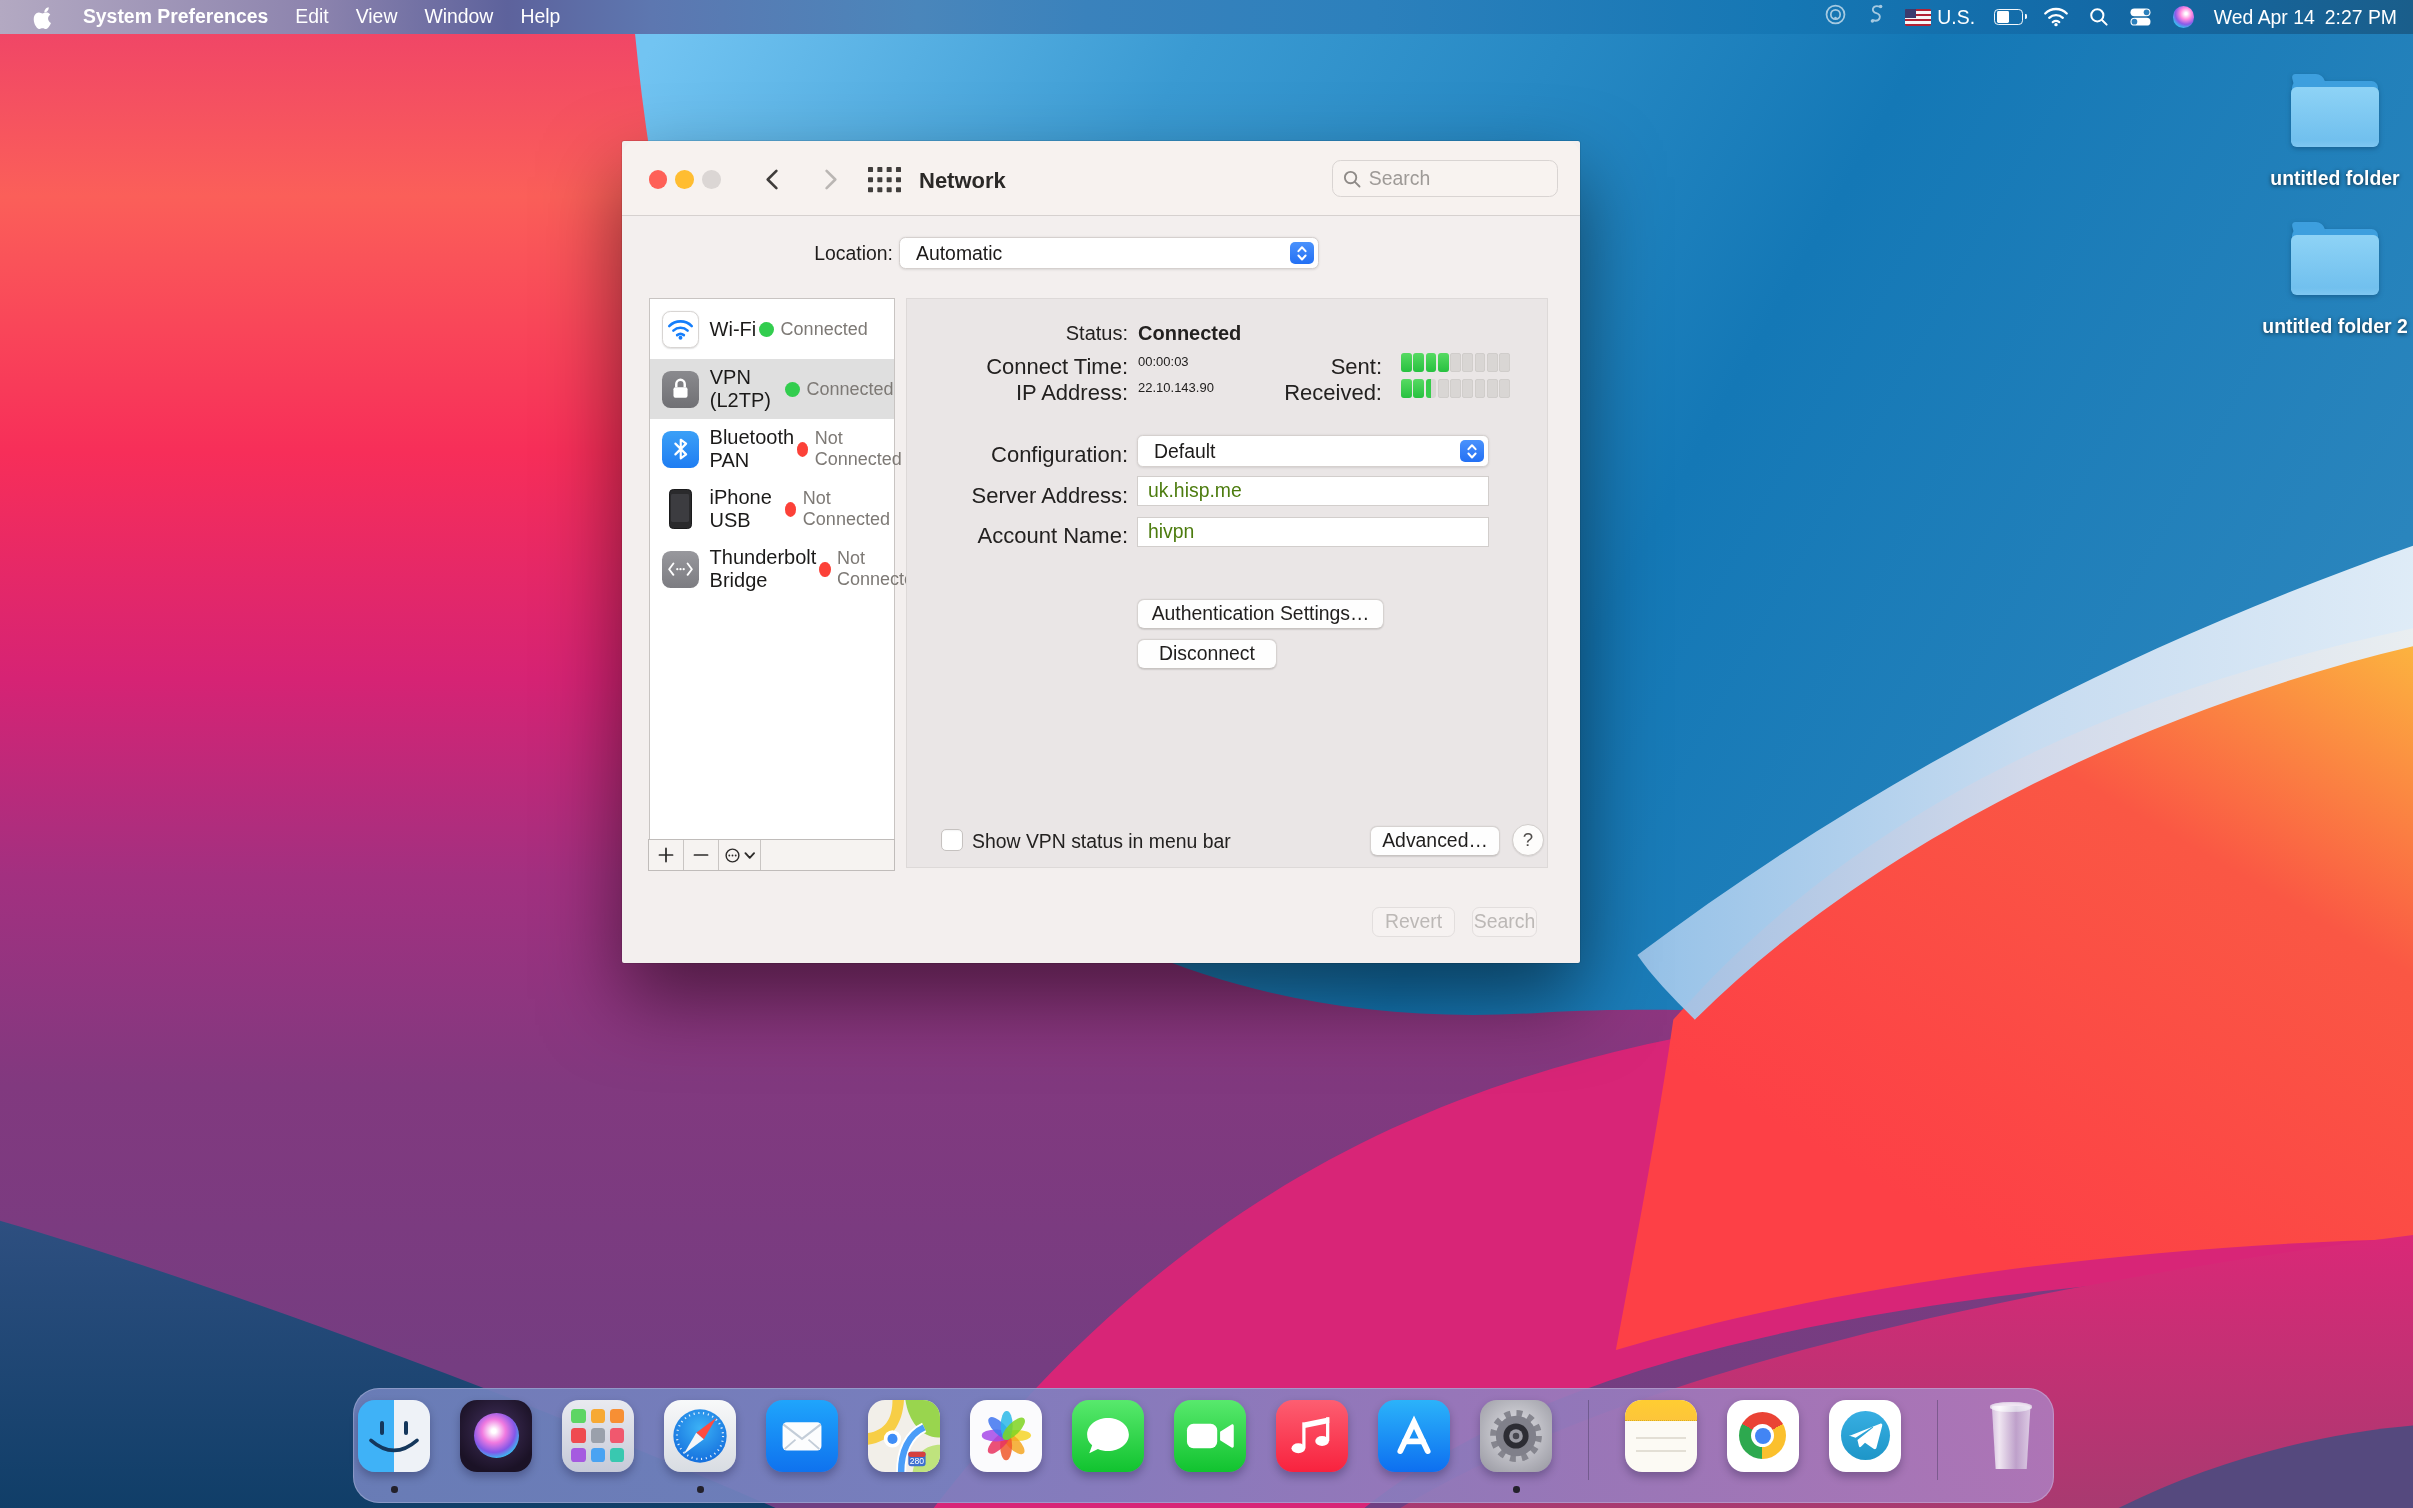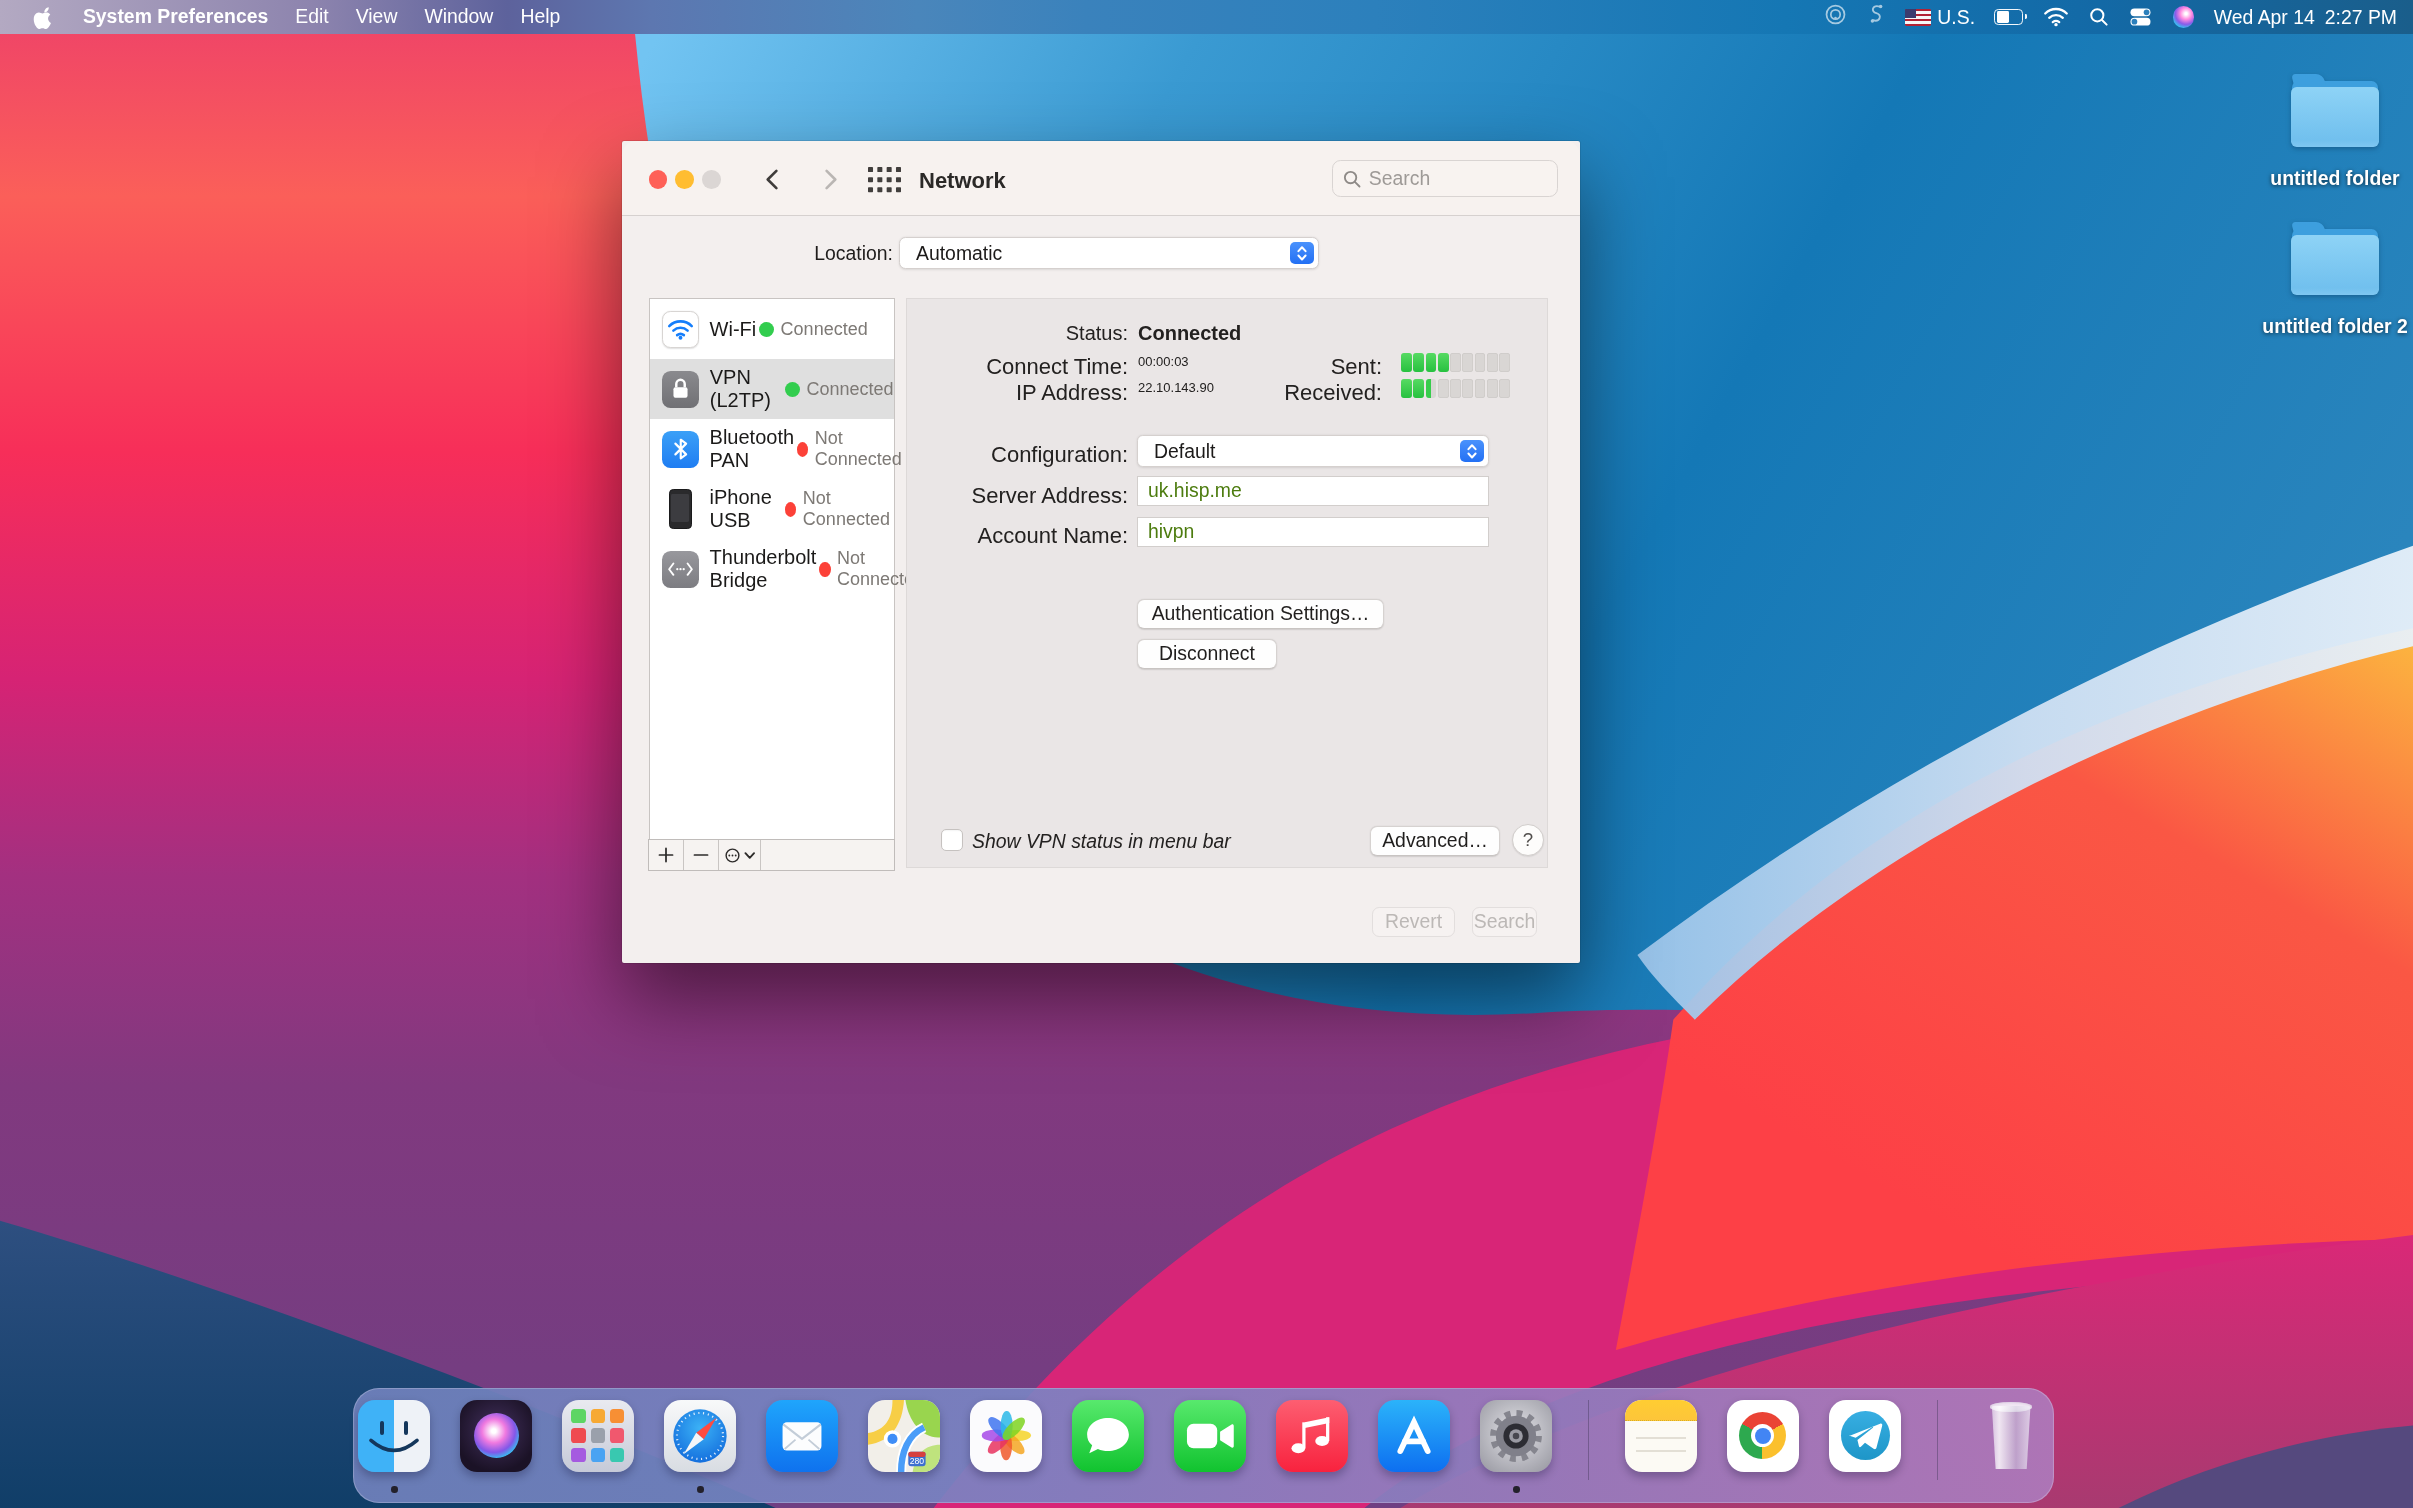--- a/index.html
+++ b/index.html
@@ -474,21 +474,21 @@
       </div>
     <div class="plabel" style="right:419px;top:224px;">Account Name:</div>
     <div class="field" style="left:230px;top:218px;width:352px;height:29.5px;">
         <span>hivpn</span>
       </div>
 
     <div class="btn" style="left:230px;top:300px;width:247px;height:29.5px;">Authentication Settings…</div>
     <div class="btn" style="left:230px;top:340px;width:140px;height:29.5px;">Disconnect</div>
 
     <div class="checkbox" style="left:34px;top:530px;"></div>
-    <div class="cb-label" style="left:65px;top:531px;font-style:italic;">Show VPN status in menu bar</div>
+    <div class="cb-label" style="left:65px;top:531px;">Show VPN status in menu bar</div>
     <div class="btn" style="left:463px;top:527px;width:130px;height:29.5px;">Advanced…</div>
     <div class="helpbtn" style="left:605px;top:525px;">?</div>
   </div>
 
   <div class="btn disabled" style="left:750px;top:766px;width:83px;height:29.5px;">Revert</div>
   <div class="btn disabled" style="left:850px;top:766px;width:65px;height:29.5px;">Search</div>
 </div>
 
 <div class="dock">
   <span class="run-dot" style="left:38px;"></span>

